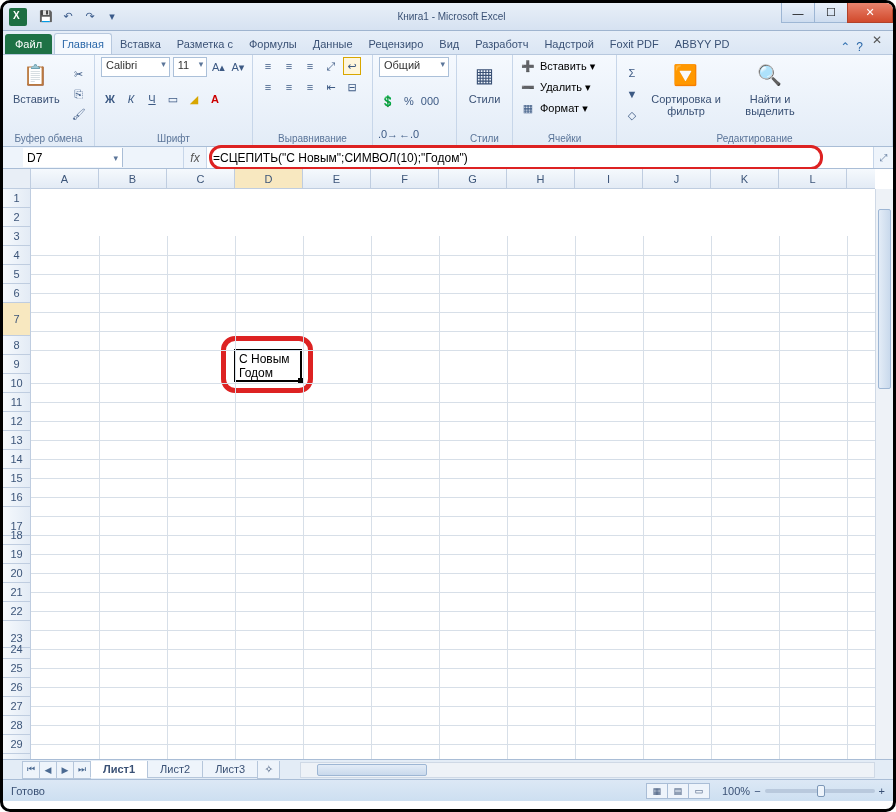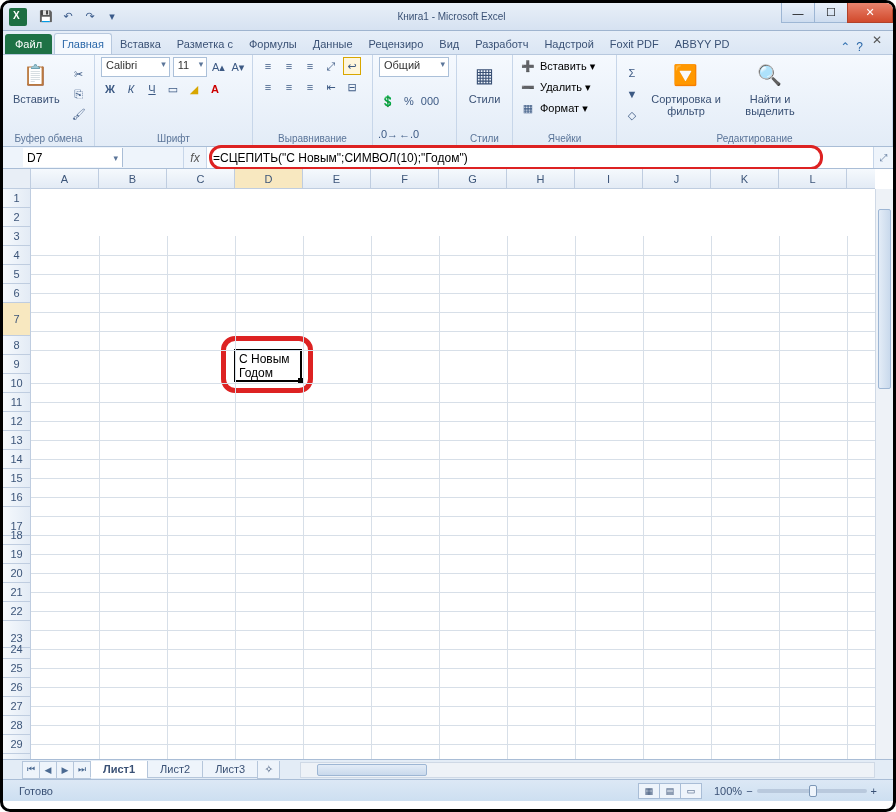--- a/index.html
+++ b/index.html
@@ -70,21 +70,21 @@
   .sheetbar{ height:20px; background:#e3ecf6; border-top:1px solid #a9bdd6; display:flex; align-items:center; font-size:11px; position:relative;}
   .sheetnav{ display:flex; margin-left:20px;}
   .sheetnav span{ width:18px; height:18px; border:1px solid #b5c6db; display:flex; align-items:center; justify-content:center; font-size:9px; background:#eef4fb; color:#4b6a92; margin-left:-1px;}
   .sheettab{ padding:2px 12px; background:#eef4fb; border:1px solid #b5c6db; border-top:none; margin-left:-1px; color:#3a5175;}
   .sheettab.active{ background:#fff; font-weight:bold; border-bottom:1px solid #fff;}
   .sheettab.add{ padding:2px 6px;}
   .hscroll{ flex:1; margin:0 18px 0 20px; height:16px; background:#eef2f7; border:1px solid #cfd9e6; position:relative;}
   .hthumb{position:absolute; left:16px; width:110px; top:1px; bottom:1px; background:linear-gradient(#e3ecf7,#c9d9ec); border:1px solid #9db6d4; border-radius:2px;}
   
   
-  .status{ height:22px; background:linear-gradient(#dce8f5,#cddff1); border-top:1px solid #a9bdd6; display:flex; align-items:center; font-size:11px; color:#3a5175; padding:0 16px;}
+  .status{ height:22px; background:linear-gradient(#dce8f5,#cddff1); border-top:1px solid #a9bdd6; display:flex; align-items:center; font-size:11px; color:#3a5175; padding:0 8px;}
   .status .spacer{flex:1;}
   .viewbtn{ width:22px; height:16px; border:1px solid #a9bdd6; background:#eef4fb; margin-left:-1px; display:flex; align-items:center; justify-content:center; font-size:9px;}
   .zoom{ display:flex; align-items:center; gap:4px; margin-left:12px;}
   .zslider{ width:110px; height:4px; background:#b9c9dd; position:relative; border-radius:2px;}
   .zslider::before{content:""; position:absolute; left:50%; top:-4px; width:2px; height:12px; background:#6f87a6;}
   .zthumb{position:absolute; left:48%; top:-4px; width:8px; height:12px; background:#eef4fb; border:1px solid #7c97b7; border-radius:2px;}
 </style>
 </head>
 <body>
 
@@ -133,21 +133,21 @@
       </div>
       <div class="stackv">
         <span class="smico">✂</span>
         <span class="smico">⎘</span>
         <span class="smico">🖌</span>
       </div>
     </div>
     <div class="group-label">Буфер обмена</div>
   </div>
   <div class="group" style="width:158px;">
-    <div class="stackv" style="gap:3px;">
+    <div class="stackv" style="gap:13px;">
       <div class="row">
         <div class="combo" style="width:74px;">Calibri</div>
         <div class="combo" style="width:36px;">11</div>
         <span class="smico">A▴</span>
         <span class="smico">A▾</span>
       </div>
       <div class="row">
         <span class="smico" style="font-weight:bold;">Ж</span>
         <span class="smico" style="font-style:italic;">К</span>
         <span class="smico" style="text-decoration:underline;">Ч</span>

